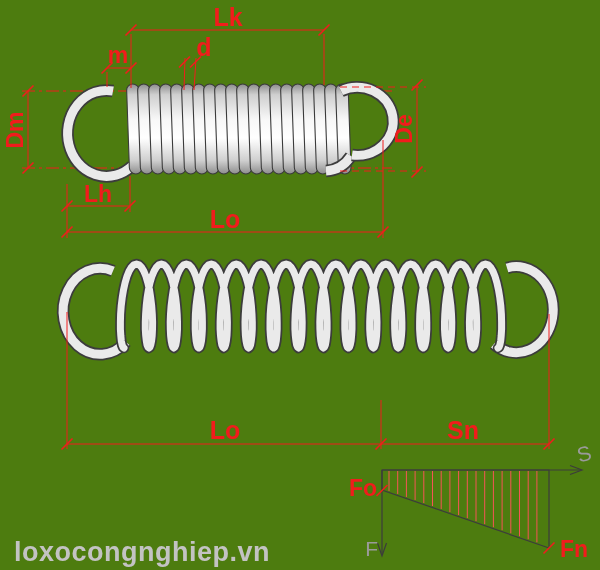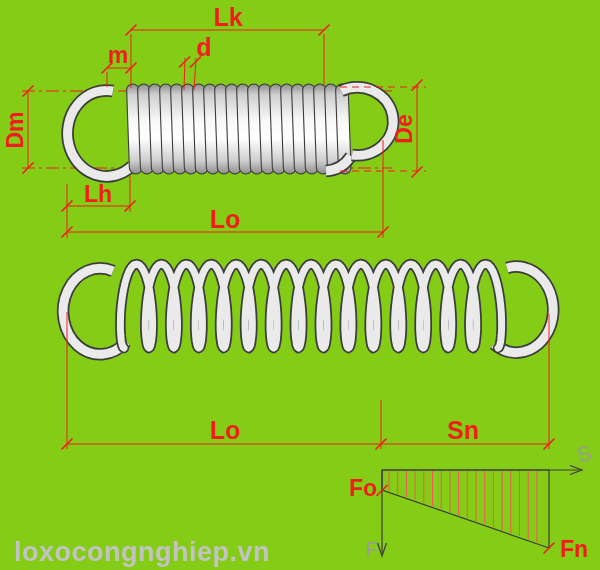--- a/index.html
+++ b/index.html
@@ -1,16 +1,16 @@
 <!DOCTYPE html>
 <html><head>
 <meta charset="utf-8">
 <style>
   html,body{margin:0;padding:0;background:#ffffff;}
-  #stage{position:relative;width:600px;height:570px;background:#84cc16;overflow:hidden;}
+  #stage{position:relative;width:600px;height:570px;background:#4d7c0f;overflow:hidden;}
   svg text{font-family:"Liberation Sans","DejaVu Sans",sans-serif;font-weight:bold;}
   .red{fill:#f11c1c;font-size:25px;}
   .red-sm{fill:#f11c1c;font-size:23px;}
   .gray{fill:#9a9a9a;font-size:21px;font-weight:normal;}
   .wm{fill:#c3c3c3;font-size:27px;letter-spacing:.5px;}
 </style>
 </head>
 <body>
 
 <div id="stage">

